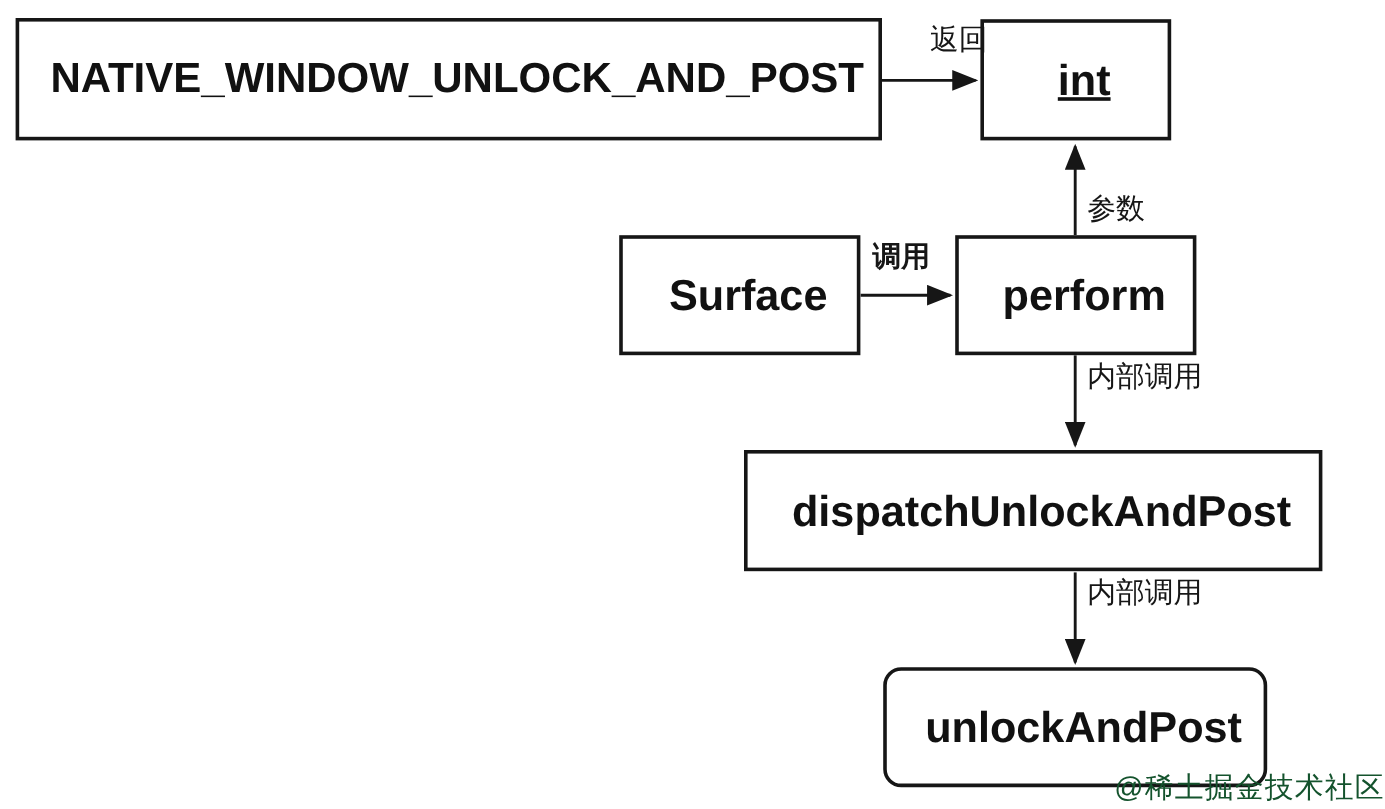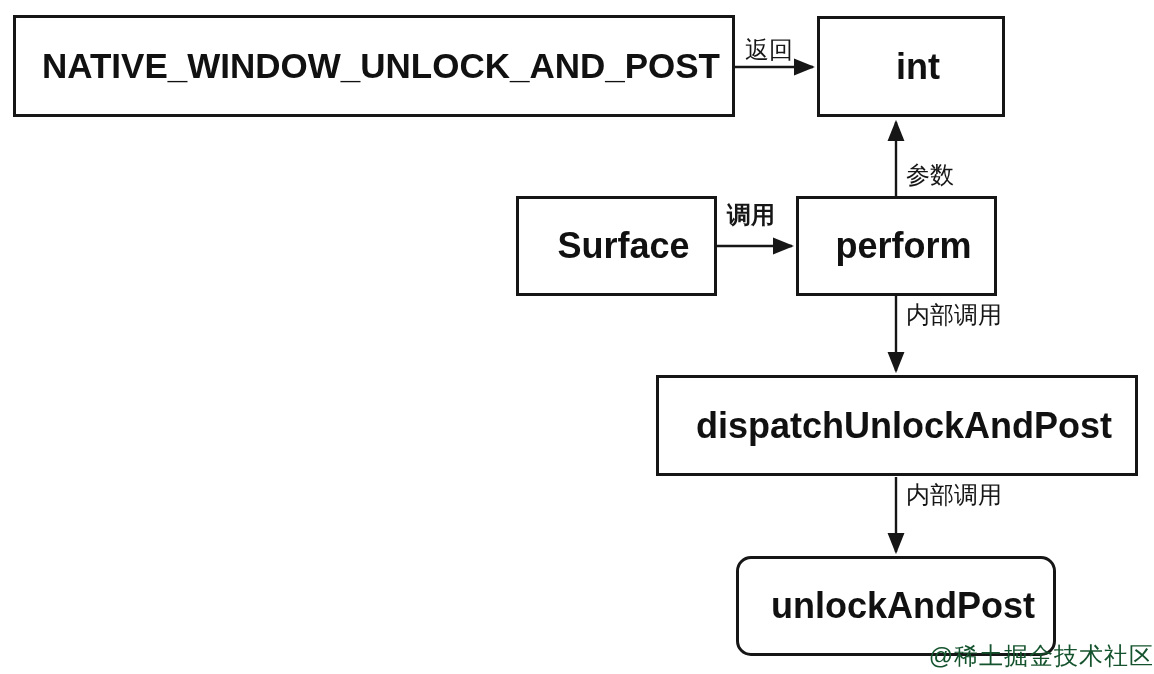--- a/index.html
+++ b/index.html
@@ -19,33 +19,33 @@
     display: flex;
     align-items: center;
     justify-content: center;
     font-weight: bold;
     font-size: 36px;
     color: #111111;
     white-space: nowrap;
     padding-left: 14px;
   }
   .node-native  { left: 13px;  top: 15px;  width: 722px; height: 102px; font-size: 35px; }
-  .node-int     { left: 817px; top: 16px;  width: 188px; height: 101px; }
+  .node-int     { left: 817px; top: 16px;  width: 159px; height: 101px; text-decoration: underline; }
   .node-surface { left: 516px; top: 196px; width: 201px; height: 100px; }
   .node-perform { left: 796px; top: 196px; width: 201px; height: 100px; }
-  .node-dispatch{ left: 656px; top: 375px; width: 482px; height: 101px; }
+  .node-dispatch{ left: 620px; top: 375px; width: 482px; height: 101px; }
   .node-unlock  { left: 736px; top: 556px; width: 320px; height: 100px; border-radius: 15px; }
   .edge-label {
     position: absolute;
     font-size: 24px;
     line-height: 1.1;
     color: #161616;
     white-space: nowrap;
   }
-  .label-return   { left: 745px; top: 21px; margin-top: 16px; }
+  .label-return   { left: 775px; top: 21px; }
   .label-param    { left: 906px; top: 162px; }
   .label-call     { left: 727px; top: 202px; font-weight: bold; }
   .label-internal1{ left: 906px; top: 302px; }
   .label-internal2{ left: 906px; top: 482px; }
   svg.edges { position: absolute; left: 0; top: 0; }
   .watermark {
     position: absolute;
     right: 0;
     bottom: 2px;
     font-size: 24px;

